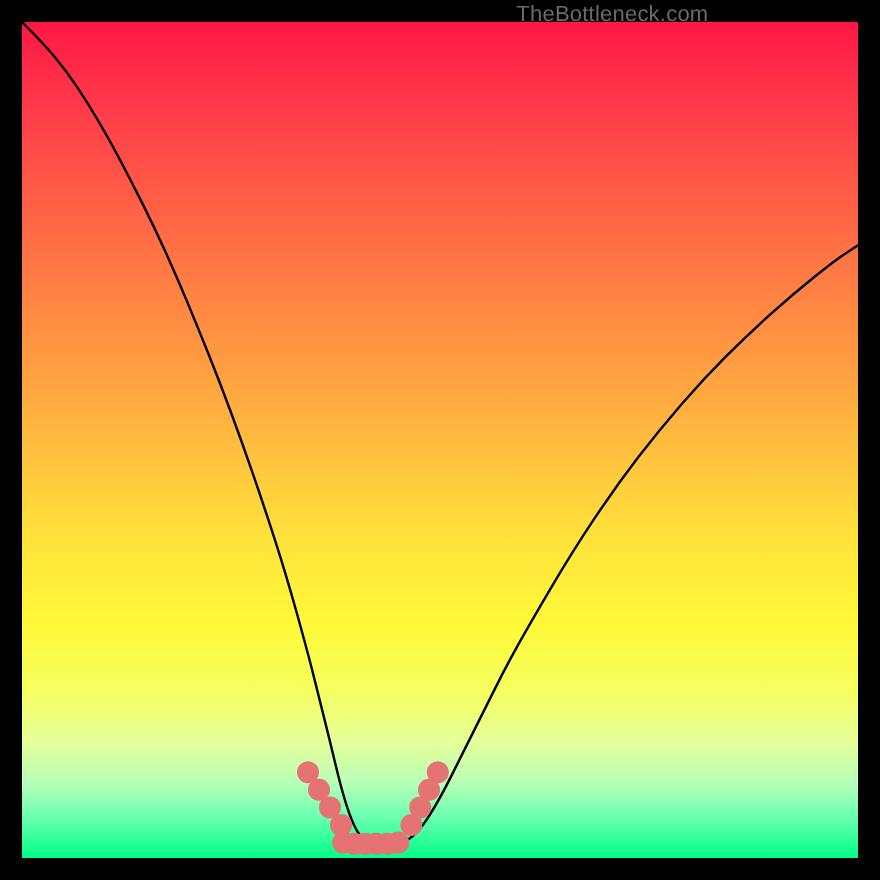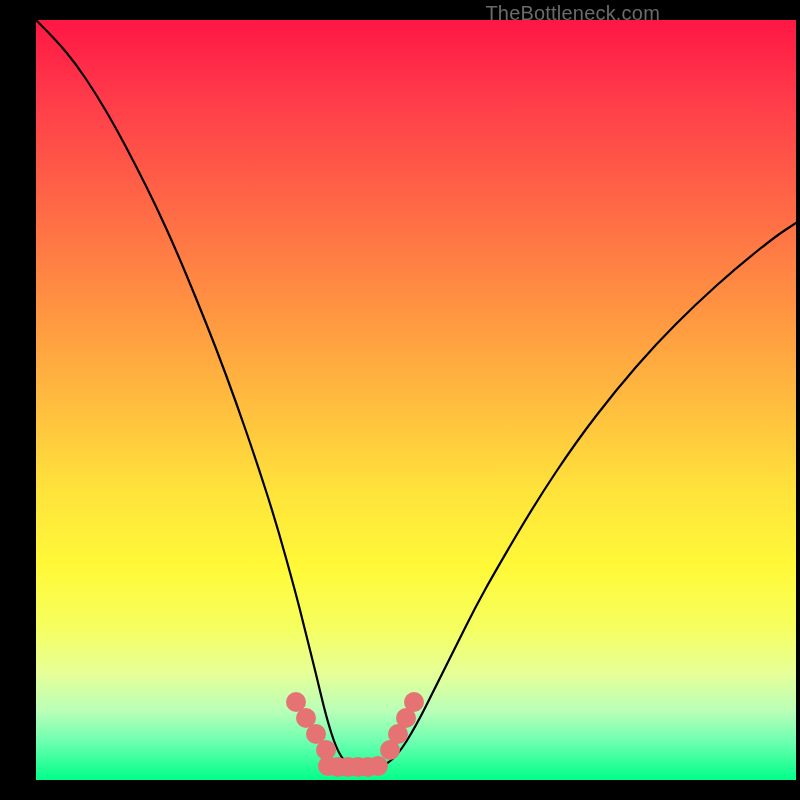--- a/index.html
+++ b/index.html
@@ -11,21 +11,20 @@
     overflow: hidden;
     font-family: Arial, Helvetica, sans-serif;
   }
   .frame {
     position: absolute;
     left: 0;
     top: 0;
     width: 652px;
     height: 800px;
     background: #000;
-    margin-left: 16px;
   }
   .plot {
     position: absolute;
     left: 20px;
     top: 20px;
     width: 760px;
     height: 760px;
   }
   .gradient {
     position: absolute;

